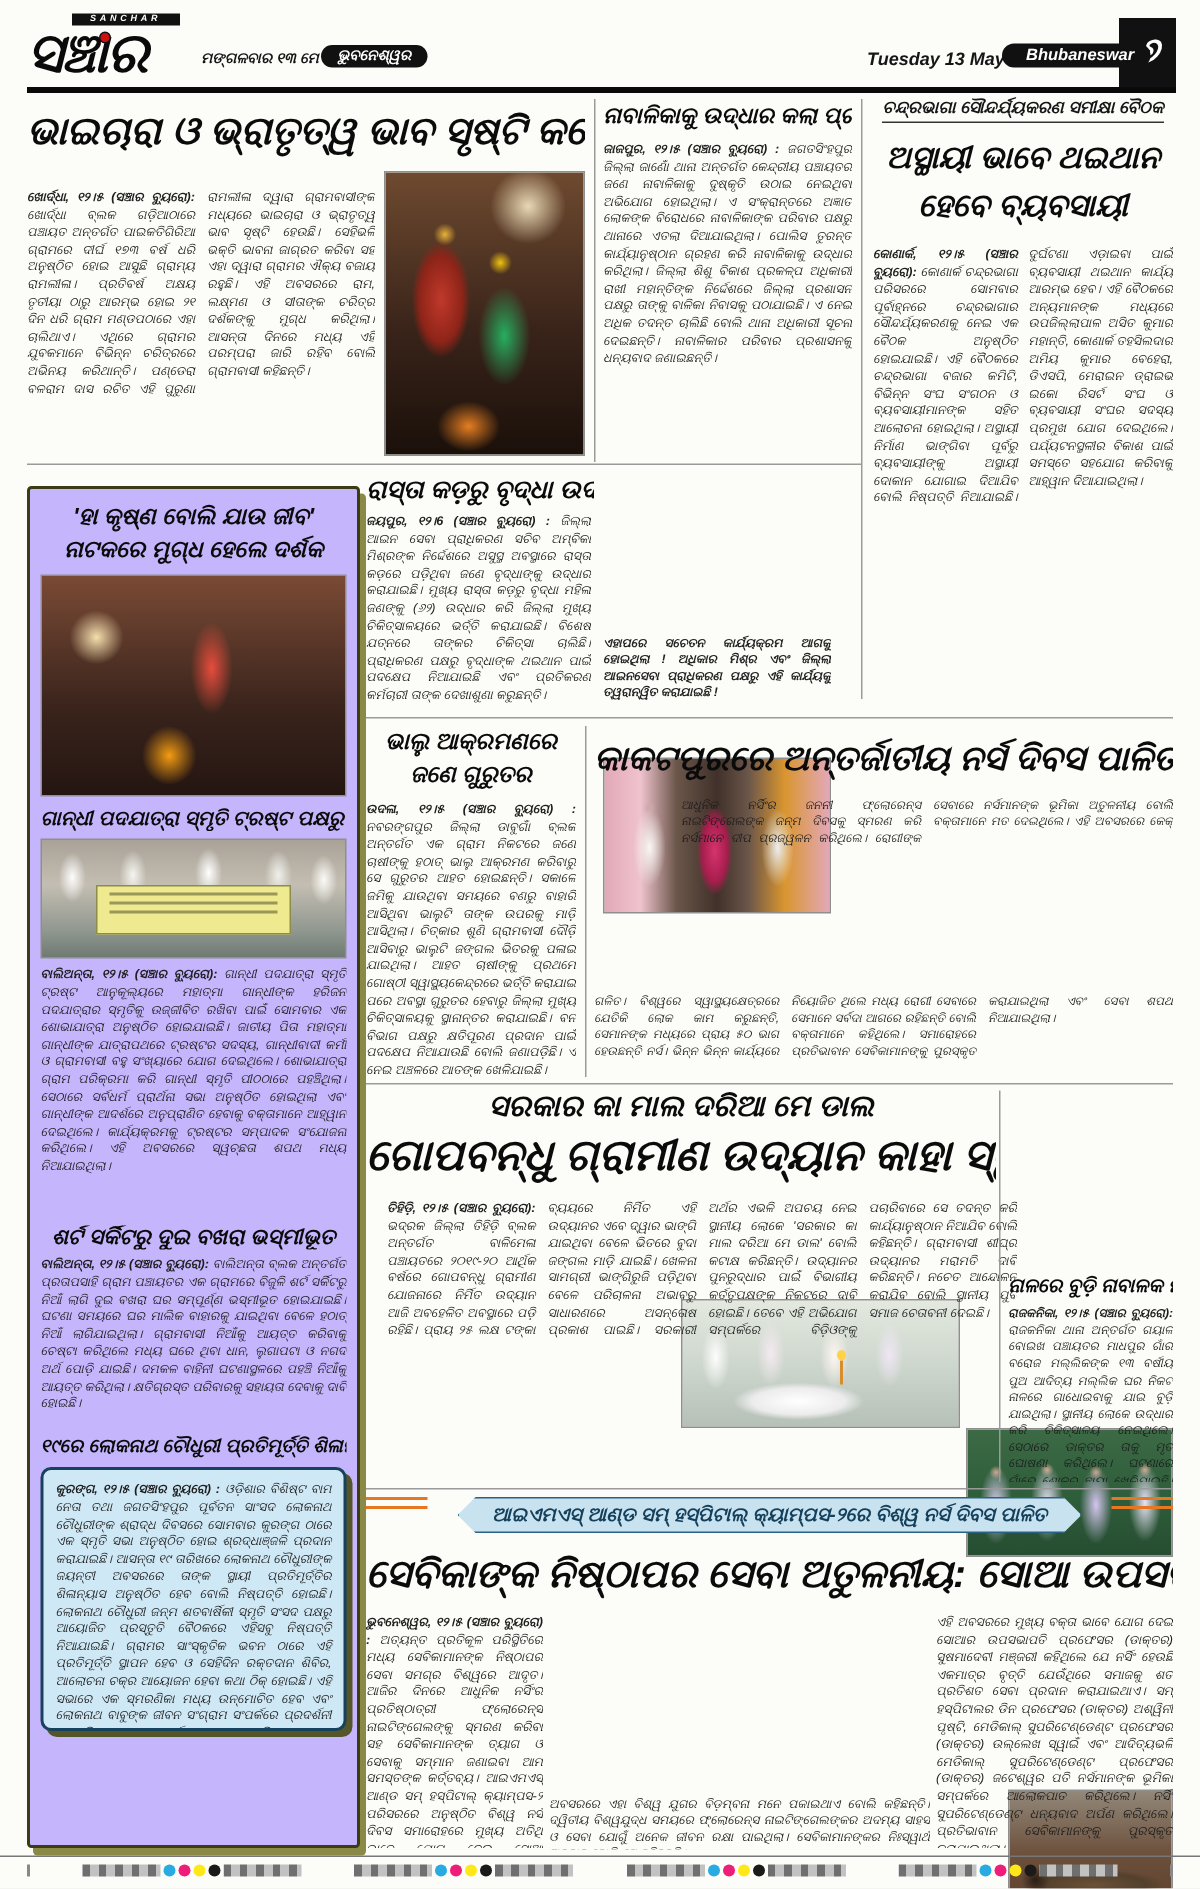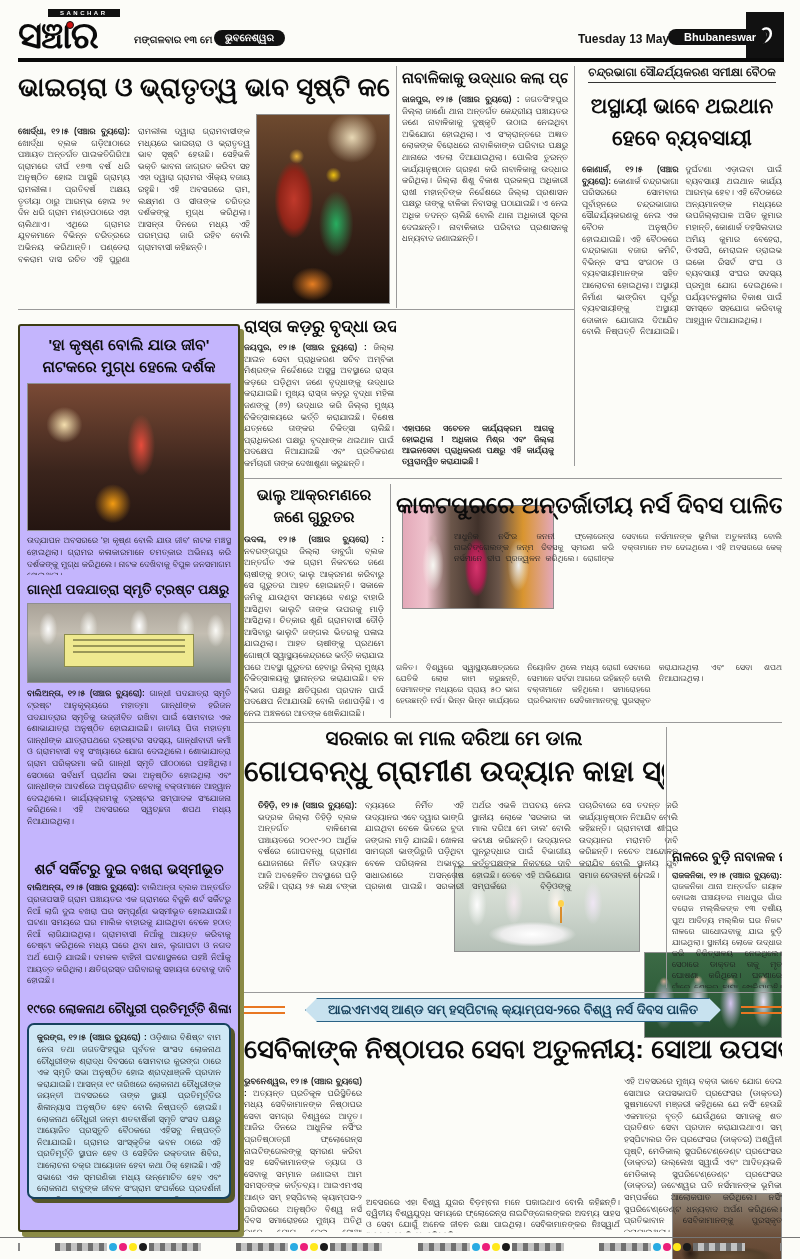--- a/index.html
+++ b/index.html
@@ -1,37 +1,37 @@
 <!DOCTYPE html>
 <html><head>
 <meta charset="utf-8">
 <style>
   * { margin:0; padding:0; box-sizing:border-box; }
   body { background:#e8e8e4; font-family:"Liberation Sans","DejaVu Sans",sans-serif; }
   .page { position:relative; width:800px; height:1259px; margin:0 auto; background:#fcfcf8; color:#161616; overflow:hidden; }
-  .abs { position:absolute; }
+  .abs { position:absolute;font-style:italic; }
   .hl { font-weight:800; color:#0b0b0b; text-align:center; overflow:hidden; }
   .nowrap { white-space:nowrap; }
   .body-txt { font-size:8.4px; line-height:1.38; text-align:justify; color:#1d1d1d; overflow:hidden; }
   .dl { font-weight:700; }
   .photo { border:1px solid #8f8f8f; overflow:hidden; position:relative; }
   .caption { font-size:8.2px; line-height:1.35; text-align:justify; font-weight:600; color:#222; overflow:hidden; }
   .vdiv { width:1px; background:#9a9a9a; }
   .hdiv { height:1px; background:#9a9a9a; }
 
   
   .logo-banner { margin-left:30px; width:fit-content; background:#111; color:#fff; font-size:6px; letter-spacing:2.5px; padding:1px 12px; font-weight:700; }
   .logo-text { font-size:37px; font-weight:800; line-height:1.0; letter-spacing:-1px; color:#0a0a0a; }
   .red-dot { position:absolute; left:48px; top:12px; width:8px; height:8px; border-radius:50%; background:#cc1111; border:1.5px solid #111; }
   .pill { background:#111; color:#fff; border-radius:10px; font-weight:700; padding:2px 11px; width:fit-content; }
   .head-rule { background:#0a0a0a; }
   .pageno-box { background:#111; color:#fff; text-align:center; font-size:24px; font-weight:700; line-height:46px; }
 
   
-  .banner-wrap { display:flex; align-items:center; gap:20px; }
+  .banner-wrap { display:flex; gap:20px; }
   .banner-line { flex:1; height:8px; border-top:2.5px solid #e87722; border-bottom:2.5px solid #e87722; }
   .banner-center { background:#c8e2ef; color:#15405c; border:1.5px solid #2a6285; font-weight:800; font-size:13px; padding:3px 22px; white-space:nowrap; clip-path:polygon(0 50%,12px 0,calc(100% - 12px) 0,100% 50%,calc(100% - 12px) 100%,12px 100%); }
 
   .kicker-underline { font-weight:800; text-align:center; border-bottom:1.5px solid #333; padding-bottom:3px; width:fit-content; margin:0 auto; }
 
   
   .leftbox { border:2.5px solid #3c3c14; border-radius:3px; background:#c4b5fd; box-shadow:4px 5px 0 #8a8a46; padding:6px 7px; overflow:hidden; }
   .bluebox { background:#cfe8f5; border:2px solid #16425e; border-radius:7px; box-shadow:4px 4px 0 #55552a; padding:7px 8px; }
 
   
@@ -148,21 +148,20 @@
   </section>
 
   <div class="abs hdiv" style="left:18px;top:309px;width:556px;"></div>
 
   <aside class="abs leftbox" style="left:18px;top:324px;width:222px;height:908px;">
     <section>
       <h2 class="hl" style="font-size:15.5px;line-height:1.4;margin-top:2px;">'ହା କୃଷ୍ଣ ବୋଲି ଯାଉ ଜୀବ' ନାଟକରେ ମୁଗ୍ଧ ହେଲେ ଦର୍ଶକ</h2>
       <div style="display:flex;gap:5px;margin-top:6px;height:148px;">
         <div class="photo ph-drama" style="flex:1;height:148px;"></div>
       </div>
-      <div class="body-txt" style="margin-top:4px;height:40px;">ଉଦ୍‌ଯାପନ ଅବସରରେ 'ହା କୃଷ୍ଣ ବୋଲି ଯାଉ ଜୀବ' ନାଟକ ମଞ୍ଚସ୍ଥ ହୋଇଥିଲା। ଗ୍ରାମର କଳାକାରମାନେ ଚମତ୍କାର ଅଭିନୟ କରି ଦର୍ଶକଙ୍କୁ ମୁଗ୍ଧ କରିଥିଲେ। ନାଟକ ଦେଖିବାକୁ ବିପୁଳ ଜନସମାଗମ ହୋଇଥିଲା।</div>
     </section>
 
     <section>
       <h2 class="hl nowrap" style="font-size:13.5px;margin-top:7px;">ଗାନ୍ଧୀ ପଦଯାତ୍ରା ସ୍ମୃତି ଟ୍ରଷ୍ଟ ପକ୍ଷରୁ ଶୋଭାଯାତ୍ରା</h2>
       <div class="photo ph-gandhi" style="margin-top:5px;width:100%;height:80px;">
         <div class="banner-strip">
             <i></i>
             <i></i>
             <i></i>
           </div>
@@ -186,21 +185,21 @@
       <div class="bluebox body-txt" style="margin-top:6px;height:176px;">
         <span class="dl">କୁରଙ୍ଗ, ୧୨।୫ (ସଞ୍ଚାର ବ୍ୟୁରୋ) :</span>
         <span>ଓଡ଼ିଶାର ବିଶିଷ୍ଟ ବାମ ନେତା ତଥା ଜଗତସିଂହପୁର ପୂର୍ବତନ ସାଂସଦ ଲୋକନାଥ ଚୌଧୁରୀଙ୍କ ଶ୍ରାଦ୍ଧ ଦିବସରେ ସୋମବାର କୁରଙ୍ଗ ଠାରେ ଏକ ସ୍ମୃତି ସଭା ଅନୁଷ୍ଠିତ ହୋଇ ଶ୍ରଦ୍ଧାଞ୍ଜଳି ପ୍ରଦାନ କରାଯାଇଛି। ଆସନ୍ତା ୧୯ ତାରିଖରେ ଲୋକନାଥ ଚୌଧୁରୀଙ୍କ ଜୟନ୍ତୀ ଅବସରରେ ତାଙ୍କ ସ୍ଥାୟୀ ପ୍ରତିମୂର୍ତ୍ତିର ଶିଳାନ୍ୟାସ ଅନୁଷ୍ଠିତ ହେବ ବୋଲି ନିଷ୍ପତ୍ତି ହୋଇଛି। ଲୋକନାଥ ଚୌଧୁରୀ ଜନ୍ମ ଶତବାର୍ଷିକୀ ସ୍ମୃତି ସଂସଦ ପକ୍ଷରୁ ଆୟୋଜିତ ପ୍ରସ୍ତୁତି ବୈଠକରେ ଏହିସବୁ ନିଷ୍ପତ୍ତି ନିଆଯାଇଛି। ଗ୍ରାମର ସାଂସ୍କୃତିକ ଭବନ ଠାରେ ଏହି ପ୍ରତିମୂର୍ତ୍ତି ସ୍ଥାପନ ହେବ ଓ ସେହିଦିନ ରକ୍ତଦାନ ଶିବିର, ଆଲୋଚନା ଚକ୍ର ଆୟୋଜନ ହେବା କଥା ଠିକ୍ ହୋଇଛି। ଏହି ସଭାରେ ଏକ ସ୍ମରଣିକା ମଧ୍ୟ ଉନ୍ମୋଚିତ ହେବ ଏବଂ ଲୋକନାଥ ବାବୁଙ୍କ ଜୀବନ ସଂଗ୍ରାମ ସଂପର୍କରେ ପ୍ରଦର୍ଶନୀ ଅନୁଷ୍ଠିତ ହେବ। କାର୍ଯ୍ୟକ୍ରମରେ ବରିଷ୍ଠ ନେତା, ବୁଦ୍ଧିଜୀବୀ ଓ ଅନୁରାଗୀ ବହୁ ସଂଖ୍ୟାରେ ଯୋଗଦେବେ ବୋଲି ଆଶା କରାଯାଉଛି। ଲୋକନାଥଙ୍କ ଜୀବନାଦର୍ଶ ନେଇ ଏକ ସ୍ମୃତିକୀ ପ୍ରକାଶ ପାଇବ ବୋଲି ସଭାରେ ନିଷ୍ପତ୍ତି ହୋଇଥିଲା।</span>
       </div>
     </section>
   </aside>
 
   <section>
     <h2 class="abs hl nowrap" style="left:244px;top:315px;width:152px;height:24px;font-size:17px;line-height:24px;text-align:left;">ରାସ୍ତା କଡ଼ରୁ ବୃଦ୍ଧା ଉଦ୍ଧାର</h2>
     <div class="abs body-txt" style="left:244px;top:342px;width:150px;height:134px;">
-      <span class="dl">ଜୟପୁର, ୧୨।୫ (ସଞ୍ଚାର ବ୍ୟୁରୋ) :</span>
+      <span class="dl">ଜୟପୁର, ୧୨।6 (ସଞ୍ଚାର ବ୍ୟୁରୋ) :</span>
       <span>ଜିଲ୍ଲା ଆଇନ ସେବା ପ୍ରାଧିକରଣ ସଚିବ ଅମ୍ବିକା ମିଶ୍ରଙ୍କ ନିର୍ଦ୍ଦେଶରେ ଅସୁସ୍ଥ ଅବସ୍ଥାରେ ରାସ୍ତା କଡ଼ରେ ପଡ଼ିଥିବା ଜଣେ ବୃଦ୍ଧାଙ୍କୁ ଉଦ୍ଧାର କରାଯାଇଛି। ମୁଖ୍ୟ ରାସ୍ତା କଡ଼ରୁ ବୃଦ୍ଧା ମହିଳା ଜଣଙ୍କୁ (୬୨) ଉଦ୍ଧାର କରି ଜିଲ୍ଲା ମୁଖ୍ୟ ଚିକିତ୍ସାଳୟରେ ଭର୍ତ୍ତି କରାଯାଇଛି। ବିଶେଷ ଯତ୍ନରେ ତାଙ୍କର ଚିକିତ୍ସା ଚାଲିଛି। ପ୍ରାଧିକରଣ ପକ୍ଷରୁ ବୃଦ୍ଧାଙ୍କ ଥଇଥାନ ପାଇଁ ପଦକ୍ଷେପ ନିଆଯାଇଛି ଏବଂ ପ୍ରତିକରଣ କର୍ମଚାରୀ ତାଙ୍କ ଦେଖାଶୁଣା କରୁଛନ୍ତି।</span>
     </div>
     <div class="abs photo ph-rasta" style="left:402px;top:315px;width:152px;height:104px;"></div>
     <div class="abs caption" style="left:402px;top:423px;width:152px;height:50px;">ଏହାପରେ ସଚେତନ କାର୍ଯ୍ୟକ୍ରମ ଆଗକୁ ହୋଇଥିଲା ! ଅଧିକାର ମିଶ୍ର ଏବଂ ଜିଲ୍ଲା ଆଇନସେବା ପ୍ରାଧିକରଣ ପକ୍ଷରୁ ଏହି କାର୍ଯ୍ୟକୁ ତ୍ୱରାନ୍ୱିତ କରାଯାଇଛି !</div>
   </section>
 
   <div class="abs hdiv" style="left:244px;top:478px;width:538px;"></div>
 
   <section>
     <h2 class="abs hl" style="left:244px;top:484px;width:140px;height:46px;font-size:15.5px;line-height:1.45;">ଭାଲୁ ଆକ୍ରମଣରେ ଜଣେ ଗୁରୁତର</h2>

